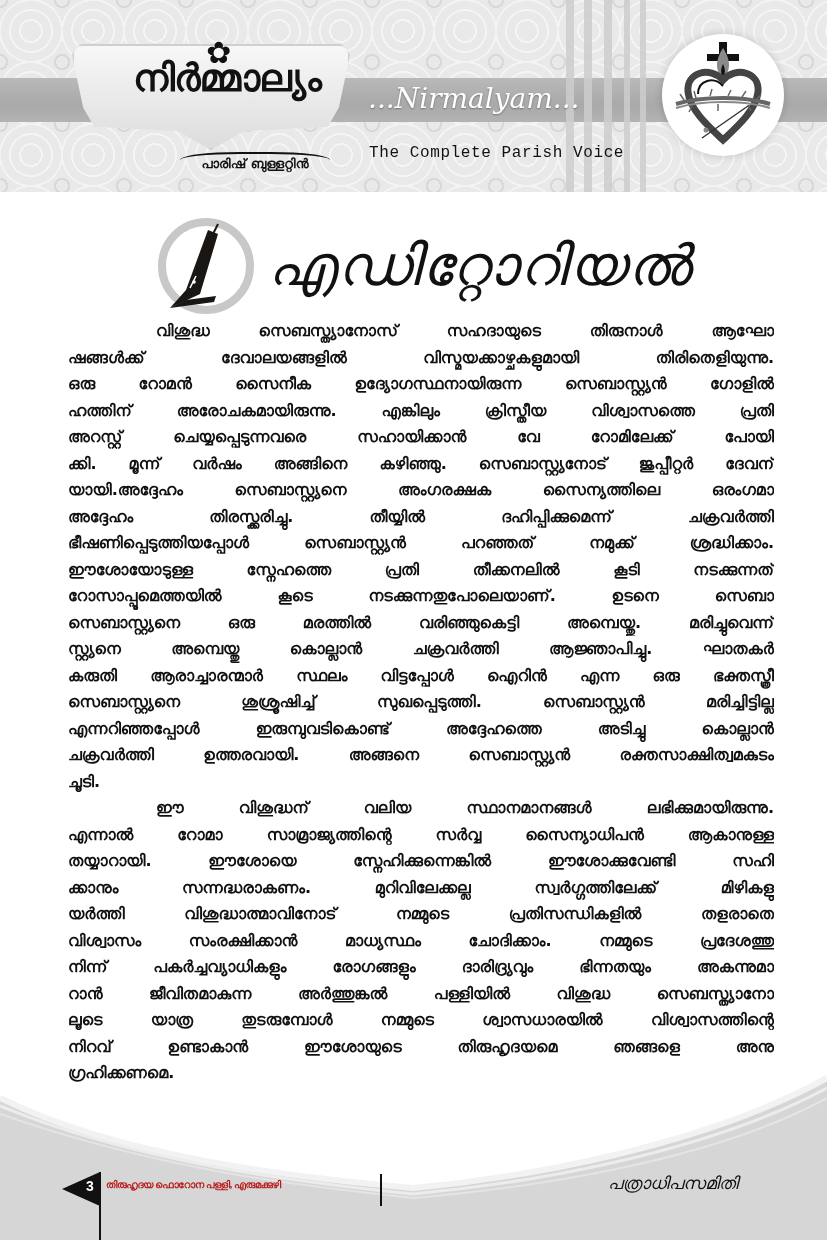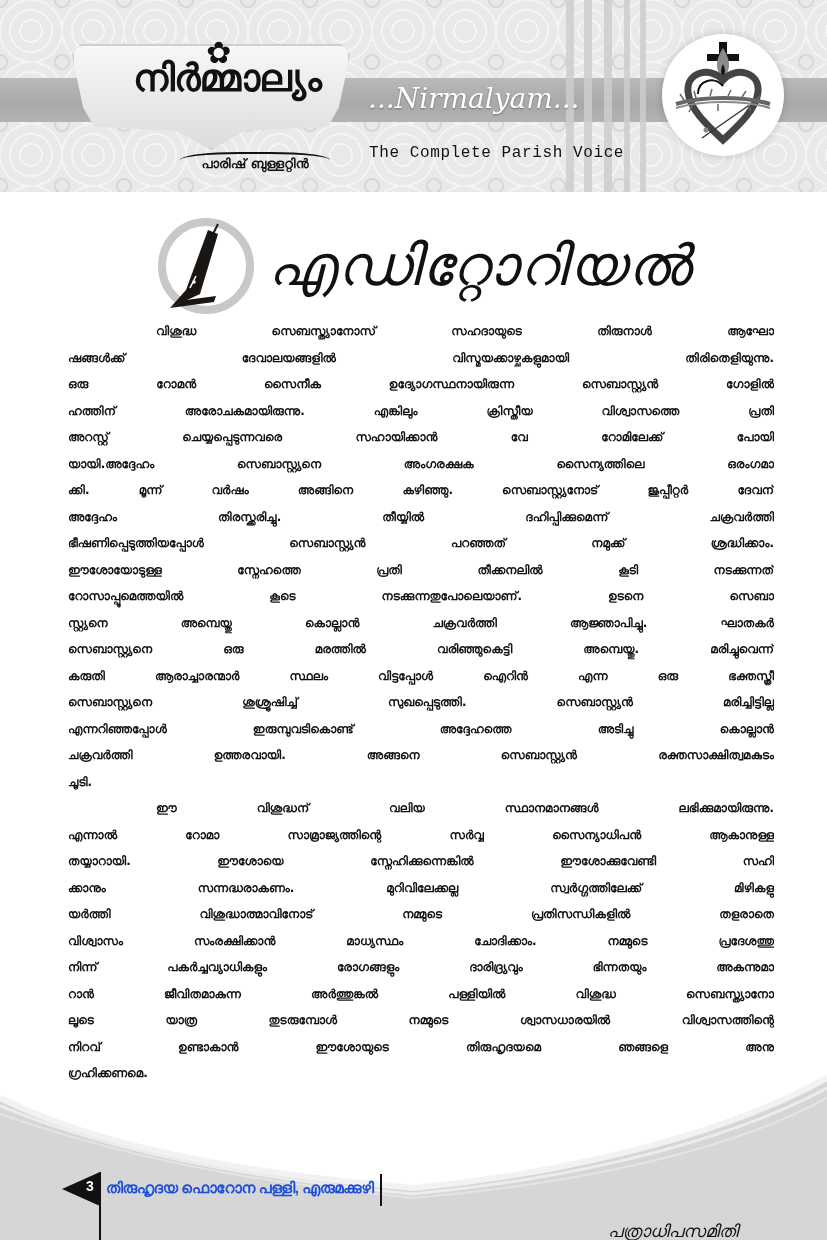--- a/index.html
+++ b/index.html
@@ -65,42 +65,42 @@
     .pen-badge { position: absolute; left: 6px; top: 6px; width: 100px; height: 100px; }
     .editorial-title {
       position: absolute; left: 118px; top: 8px;
       font-family: Liberation Serif, serif; font-style: italic; font-size: 56px; color: #111;
       letter-spacing: 2px; white-space: nowrap; line-height: 96px;
     }
 
     
     .article {
       position: absolute; left: 68px; top: 318px; width: 706px;
-      font-family: "DejaVu Sans", sans-serif; font-weight: bold; font-size: 12px;
+      font-family: "DejaVu Sans", sans-serif; font-weight: bold; font-size: 16px;
       line-height: 26.5px; color: #111; text-align: justify;
     }
     .article .line { display: block; white-space: nowrap; overflow: hidden; text-align: justify; text-align-last: justify; }
     .article .line.last { text-align-last: left; }
     .article .line.indent { padding-left: 88px; }
 
     
     .bottom-wave { position: absolute; left: 0; top: 1040px; width: 827px; height: 200px; }
     .signature {
       position: absolute; left: 608px; top: 1173px;
-      font-family: "DejaVu Serif", serif; font-style: italic; font-size: 17px; color: #111; white-space: nowrap; margin-top: 48px;
+      font-family: "DejaVu Serif", serif; font-style: italic; font-size: 17px; color: #111; white-space: nowrap;
     }
     .footer-tab { position: absolute; left: 62px; top: 1172px; width: 40px; height: 34px; }
     .page-num {
       position: absolute; left: 86px; top: 1178px; font-family: "Liberation Sans", sans-serif;
       font-weight: bold; font-size: 14px; color: #ffffff;
     }
     .footer-rule-v { position: absolute; left: 99px; top: 1172px; width: 2px; height: 68px; background: #111; }
     .footer-text {
-      position: absolute; left: 106px; top: 1179px; font-family: Liberation Sans, sans-serif;
-      font-weight: bold; font-size: 15px; color: #1d4ed8; white-space: nowrap; letter-spacing: -0.4px;
+      position: absolute; left: 106px; top: 1179px; font-family: Liberation Serif, serif;
+      font-weight: bold; font-size: 10px; color: #b91c1c; white-space: nowrap; letter-spacing: -0.4px;
     }
     .footer-sep { position: absolute; left: 380px; top: 1174px; width: 2px; height: 32px; background: #111; }
   </style>
 </head>
 <body>
 
 <div class="header">
   <div class="band"></div>
   <div class="stripes s1"></div>
   <div class="stripes s2"></div>
@@ -157,28 +157,28 @@
   <path d="M0 74 C160 130 300 146 413 158 C530 148 710 122 827 58" fill="none" stroke="#e4e4e4" stroke-width="2"></path>
 </svg>
 
 <div class="article">
   <div class="para">
     <span class="line indent">വിശുദ്ധ സെബസ്ത്യാനോസ് സഹദായുടെ തിരുനാൾ ആഘോ</span>
     <span class="line">ഷങ്ങൾക്ക് ദേവാലയങ്ങളിൽ വിസ്മയക്കാഴ്ചകളുമായി തിരിതെളിയുന്നു.</span>
     <span class="line">ഒരു റോമൻ സൈനീക ഉദ്യോഗസ്ഥനായിരുന്ന  സെബാസ്റ്റ്യൻ ഗോളിൽ</span>
     <span class="line">ഹത്തിന് അരോചകമായിരുന്നു. എങ്കിലും ക്രിസ്തീയ വിശ്വാസത്തെ പ്രതി</span>
     <span class="line">അറസ്റ്റ് ചെയ്യപ്പെടുന്നവരെ  സഹായിക്കാൻ വേ റോമിലേക്ക്  പോയി</span>
+    <span class="line">ക്കി. മൂന്ന് വർഷം അങ്ങിനെ കഴിഞ്ഞു. സെബാസ്റ്റ്യനോട് ജുപ്പീറ്റർ ദേവന്</span>
     <span class="line">യായി.അദ്ദേഹം സെബാസ്റ്റ്യനെ അംഗരക്ഷക സൈന്യത്തിലെ ഒരംഗമാ</span>
-    <span class="line">ക്കി. മൂന്ന് വർഷം അങ്ങിനെ കഴിഞ്ഞു. സെബാസ്റ്റ്യനോട് ജുപ്പീറ്റർ ദേവന്</span>
     <span class="line">അദ്ദേഹം തിരസ്ക്കരിച്ചു. തീയ്യിൽ ദഹിപ്പിക്കുമെന്ന് ചക്രവർത്തി</span>
     <span class="line">ഭീഷണിപ്പെടുത്തിയപ്പോൾ സെബാസ്റ്റ്യൻ പറഞ്ഞത് നമുക്ക് ശ്രദ്ധിക്കാം.</span>
     <span class="line">ഈശോയോടുള്ള സ്നേഹത്തെ പ്രതി തീക്കനലിൽ കൂടി നടക്കുന്നത്</span>
     <span class="line">റോസാപ്പൂമെത്തയിൽ കൂടെ നടക്കുന്നതുപോലെയാണ്. ഉടനെ സെബാ</span>
+    <span class="line">സെബാസ്റ്റ്യനെ ഒരു മരത്തിൽ  വരിഞ്ഞുകെട്ടി അമ്പെയ്തു. മരിച്ചുവെന്ന്</span>
     <span class="line">സ്റ്റ്യനെ അമ്പെയ്തു കൊല്ലാൻ ചക്രവർത്തി ആജ്ഞാപിച്ചു. ഘാതകർ</span>
-    <span class="line">സെബാസ്റ്റ്യനെ ഒരു മരത്തിൽ  വരിഞ്ഞുകെട്ടി അമ്പെയ്തു. മരിച്ചുവെന്ന്</span>
     <span class="line">കരുതി ആരാച്ചാരന്മാർ സ്ഥലം വിട്ടപ്പോൾ ഐറിൻ എന്ന ഒരു ഭക്തസ്ത്രീ</span>
     <span class="line">സെബാസ്റ്റ്യനെ ശുശ്രൂഷിച്ച് സുഖപ്പെടുത്തി. സെബാസ്റ്റ്യൻ മരിച്ചിട്ടില്ല</span>
     <span class="line">എന്നറിഞ്ഞപ്പോൾ ഇരുമ്പുവടികൊണ്ട് അദ്ദേഹത്തെ അടിച്ചു കൊല്ലാൻ</span>
     <span class="line">ചക്രവർത്തി ഉത്തരവായി. അങ്ങനെ സെബാസ്റ്റ്യൻ രക്തസാക്ഷിത്വമകുടം</span>
     <span class="line last">ചൂടി.</span>
   </div>
   <div class="para">
     <span class="line indent">ഈ വിശുദ്ധന് വലിയ സ്ഥാനമാനങ്ങൾ ലഭിക്കുമായിരുന്നു.</span>
     <span class="line">എന്നാൽ റോമാ സാമ്രാജ്യത്തിന്റെ സർവ്വ സൈന്യാധിപൻ ആകാനുള്ള</span>
     <span class="line">തയ്യാറായി. ഈശോയെ സ്നേഹിക്കുന്നെങ്കിൽ  ഈശോക്കുവേണ്ടി സഹി</span>

